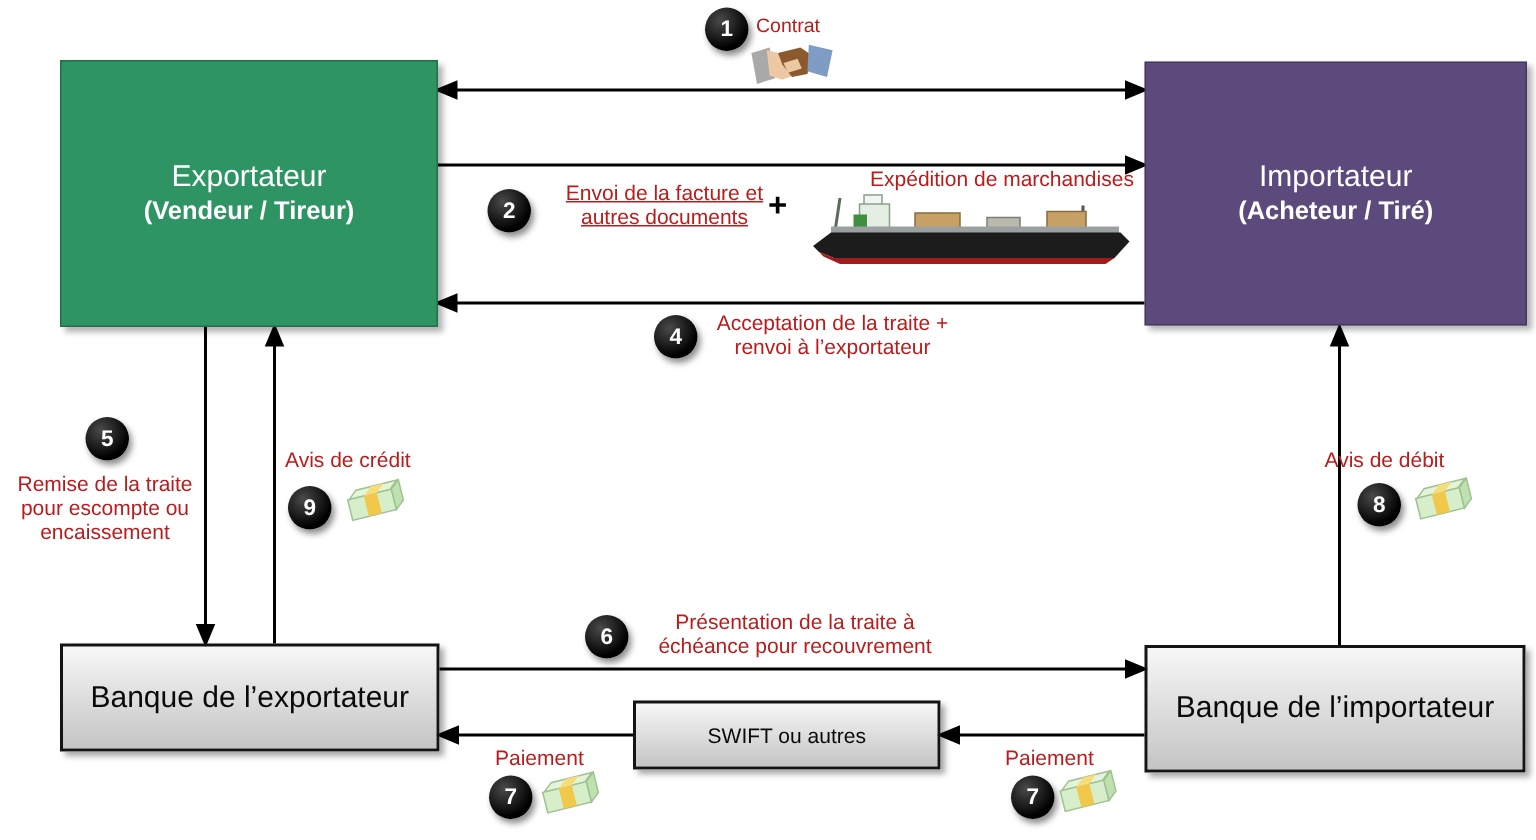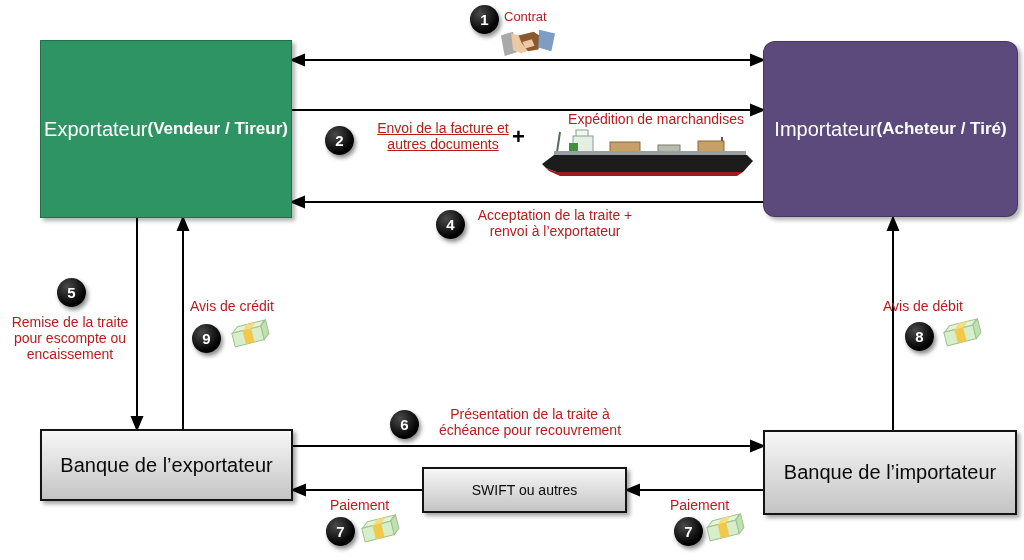--- a/index.html
+++ b/index.html
@@ -2,29 +2,29 @@
 <html style="--exporter-box: #2E9463; --importer-box: #5D4A7D; --bank-box-top: #F7F7F7; --bank-box-bottom: #C4C4C4; --arrow: #000000; --badge: #000000; --money-note: #D6EFCA; --money-note-dark: #BFE0AF; --money-band: #F2C84B;"><head>
 <meta charset="utf-8">
 <style>
   html,body{margin:0;padding:0;background:#fff;}
   .diagram{
     position:relative;width:1024px;height:560px;background:#fff;
     font-family:"Liberation Sans",sans-serif;color:#000;overflow:hidden;
   }
   .arrows{position:absolute;left:0;top:0;width:1024px;height:560px;}
   .node{
-    position:absolute;display:flex;flex-direction:row;align-items:center;justify-content:center;
+    position:absolute;display:flex;flex-direction:column;align-items:center;justify-content:center;
     text-align:left;box-sizing:border-box;
   }
   .node.party{
     color:#fff;border:1px solid rgba(0,0,0,.25);
     box-shadow:3px 3px 4px rgba(0,0,0,.3);
   }
   .node.exporter{left:40px;top:40px;width:252px;height:178px;background:var(--exporter-box,#2E9463);}
-  .node.importer{left:763px;top:41px;width:255px;height:176px;background:var(--importer-box,#5D4A7D);border-radius:12px;}
+  .node.importer{left:763px;top:41px;width:255px;height:176px;background:var(--importer-box,#5D4A7D);}
   .node-title{font-size:20px;font-weight:400;line-height:24px;}
   .node-sub{font-size:17px;font-weight:700;line-height:22px;}
   .node.bank,.node.swift{
     background:linear-gradient(to bottom,var(--bank-box-top,#F7F7F7),var(--bank-box-bottom,#C4C4C4));
     border:2px solid #141414;box-shadow:3px 3px 4px rgba(0,0,0,.35);color:#0a0a0a;
   }
   .node.bank-exporter{left:40px;top:429px;width:253px;height:72px;}
   .node.bank-importer{left:763px;top:430px;width:254px;height:85px;}
   .bank-title{font-size:20px;font-weight:400;}
   .node.swift{left:422px;top:467px;width:205px;height:46px;}
@@ -107,21 +107,21 @@
     <polygon points="24,19 34,16 37,23 27,26" fill="#edc9a3"></polygon>
     <polygon points="42,6 59,10 55,29 41,25" fill="#7e9cc4"></polygon>
   </svg>
 
   <div class="badge" style="left:325px;top:126px;">2</div>
   <div class="lbl center" style="left:368px;top:120px;width:150px;text-decoration:underline;">
     <span>Envoi de la facture et</span>
     <span>autres documents</span>
   </div>
   <div class="plus" style="left:512px;top:124px;">+</div>
-  <div class="lbl center" style="left:546px;top:111px;width:220px;">Expédition de marchandises</div>
+  <div class="lbl center" style="left:558px;top:111px;width:220px;">Expédition de marchandises</div>
   <svg class="icon" style="left:540px;top:128px;" width="215" height="50" viewBox="0 0 215 50">
     <line x1="20" y1="4" x2="17" y2="24" stroke="#5a6b5a" stroke-width="2"></line>
     <line x1="182" y1="9" x2="182" y2="22" stroke="#555" stroke-width="2"></line>
     <rect x="36" y="2" width="12" height="7" fill="#f2f6f2" stroke="#8aa08a" stroke-width="1"></rect>
     <rect x="33" y="8" width="20" height="16" fill="#e4eee2" stroke="#8aa08a" stroke-width="1"></rect>
     <rect x="29" y="15" width="9" height="9" fill="#3f8f3f"></rect>
     <rect x="70" y="14" width="30" height="10" fill="#c7a065" stroke="#8a6b3c" stroke-width="1"></rect>
     <rect x="118" y="17" width="22" height="7" fill="#b9b9ad" stroke="#7d7d72" stroke-width="1"></rect>
     <rect x="158" y="13" width="26" height="11" fill="#c7a065" stroke="#8a6b3c" stroke-width="1"></rect>
     <rect x="14" y="23" width="192" height="5" fill="#9aa0a0"></rect>

